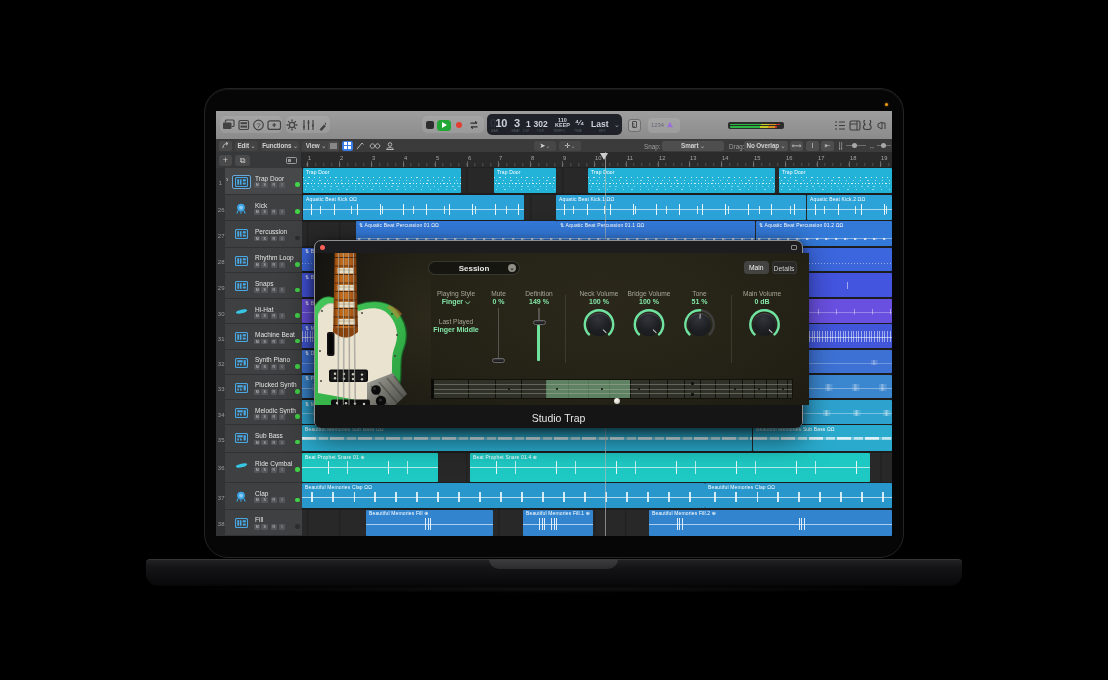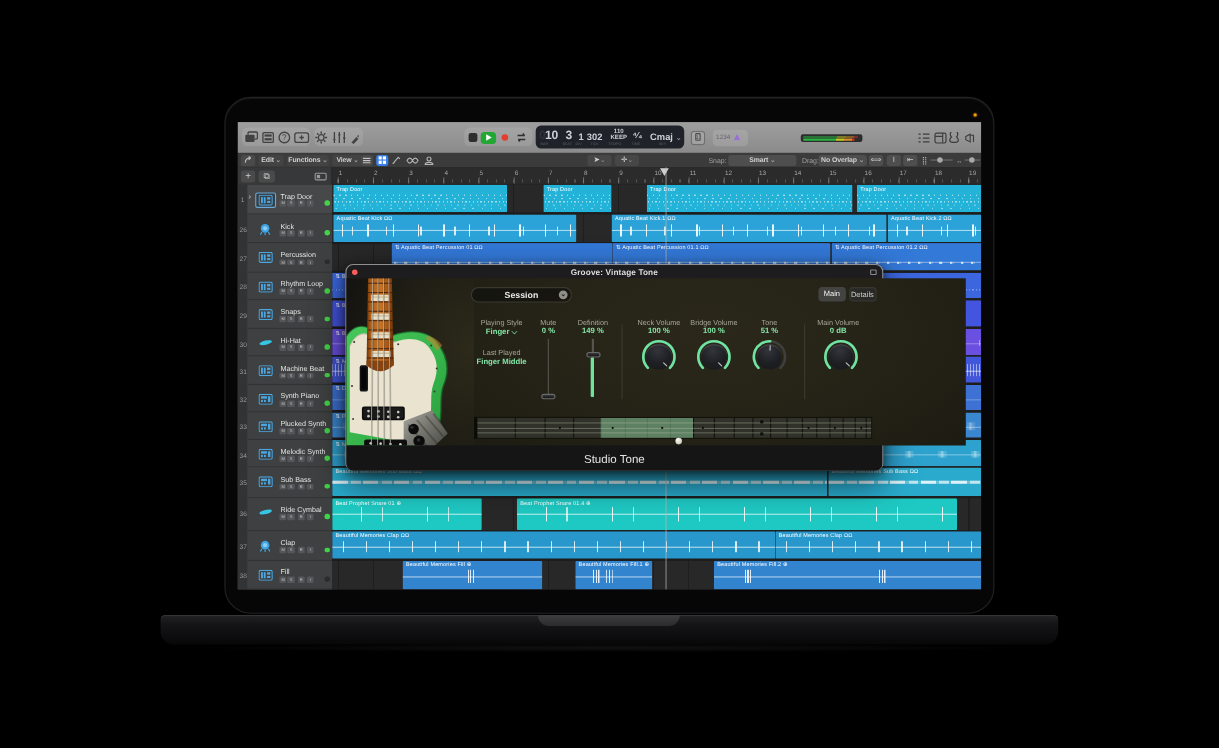--- a/index.html
+++ b/index.html
@@ -32,21 +32,21 @@
 .msri b span{display:inline-block;transform:scale(.45)}
 .tdot{position:absolute;left:70px;width:4.6px;height:4.6px;border-radius:50%}
 .ticon{position:absolute;left:10px}
 #playhead{left:474.6px;top:41px;width:1.2px;height:384px;background:rgba(185,185,185,.65)}
 #phcap{left:470px;top:41.5px;width:0;height:0;border-left:4.6px solid transparent;border-right:4.6px solid transparent;border-top:7px solid #cfcfcf}
 
 #plug{left:98px;top:129.3px;width:489px;height:188px;border-radius:7px;background:#1d1d1f;border:1px solid #8f8f90;box-shadow:0 10px 30px rgba(0,0,0,.65),0 2px 8px rgba(0,0,0,.5)}
 #ptitle{left:0;top:0;width:100%;height:12px;text-align:center;color:#dedede;font-size:7.5px;font-weight:700;line-height:13px;letter-spacing:.1px}
 #pclose{left:4.5px;top:3.5px;width:5.2px;height:5.2px;border-radius:50%;background:#ff5f57}
 #pwin{right:5px;top:3.5px;width:6px;height:5px;border:1px solid #8a8a8a;border-radius:1px}
-#pbody{left:0;top:12px;width:563px;height:152px;background:radial-gradient(ellipse 430px 210px at 58% 32%,#2b281b 0%,#242216 45%,#1c1b12 75%,#16150f 100%)}
+#pbody{left:0;top:12px;width:494px;height:152px;background:radial-gradient(ellipse 430px 210px at 58% 32%,#2b281b 0%,#242216 45%,#1c1b12 75%,#16150f 100%)}
 #pbot{left:0;top:164px;width:487px;height:22.5px;background:#151516;border-radius:0 0 6px 6px;text-align:center;color:#e4e4e4;font-size:10.5px;line-height:26px}
 .plab{position:absolute;color:#a6a695;font-size:6.6px;white-space:nowrap;transform:translateX(-50%)}
 .pval{position:absolute;color:#83e4a6;font-size:7px;font-weight:700;white-space:nowrap;transform:translateX(-50%)}
 .vline{position:absolute;width:1px;background:rgba(190,190,170,.14)}
 #sess{left:113px;top:7.5px;width:92px;height:14px;border-radius:7px;background:rgba(18,18,14,.75);border:1px solid rgba(120,120,110,.35);color:#e8e8e8;font-size:8px;font-weight:700;text-align:center;line-height:13px}
 #sessc{position:absolute;right:3px;top:2.7px;width:8px;height:8px;border-radius:50%;background:#8f8f88;color:#222;font-size:6px;line-height:8px;text-align:center;font-weight:700}
 .tbtn{position:absolute;top:7.5px;height:13px;border-radius:3.5px;font-size:6.8px;text-align:center;line-height:13px}
 #mainb{left:429px;width:24.5px;background:#434342;color:#f2f2f2}
 #detb{left:456.5px;width:25px;background:#292927;color:#cfcfc8;border:1px solid rgba(120,120,110,.18)}
 .knob{position:absolute;width:30px;height:30px;border-radius:50%;background:radial-gradient(circle at 45% 25%,#34353b,#1e1f23 55%,#17181b);box-shadow:inset 0 1px 1px rgba(255,255,255,.14)}
@@ -109,21 +109,21 @@
 <div class="abs" style="left:1px;top:15.2px;width:64px;color:#585d66;font-size:8px;transform:scale(.42);transform-origin:0 0">
             <span style="position:absolute;left:8px">BAR</span>
             <span style="position:absolute;left:56px">BEAT</span>
             <span style="position:absolute;left:84px">DIV</span>
             <span style="position:absolute;left:116px">TICK</span>
           </div>
 <div class="abs" style="left:68px;top:3.5px;color:#ccd1d9;font-size:5.5px;font-weight:700;line-height:5px;text-align:center">110<br>KEEP</div>
 <div class="abs" style="left:66px;top:15.2px;color:#585d66;font-size:8px;transform:scale(.42);transform-origin:0 0">TEMPO</div>
 <div class="abs" style="left:88px;top:4px;color:#ccd1d9;font-size:8px;font-weight:700">⁴⁄₄</div>
 <div class="abs" style="left:87px;top:15.2px;color:#585d66;font-size:8px;transform:scale(.42);transform-origin:0 0">TIME</div>
-<div class="abs" style="left:104px;top:4.5px;color:#ccd1d9;font-size:8.5px;font-weight:700">Cmaj</div>
+<div class="abs" style="left:104px;top:4.5px;color:#ccd1d9;font-size:8.5px;font-weight:700">Last</div>
 <div class="abs" style="left:112px;top:15.2px;color:#585d66;font-size:8px;transform:scale(.42);transform-origin:0 0">KEY</div>
 <div class="abs" style="left:127px;top:6.5px;color:#9aa0a8;font-size:7px">⌄</div>
 </div>
 <div class="abs" style="left:412px;top:7.5px;width:13px;height:13px;border-radius:3px;background:rgba(255,255,255,.14);border:1px solid #6f6f6f"></div>
 <div class="abs" style="left:415.5px;top:10px;width:5px;height:7px;border:1px solid #4a4a4a;border-radius:1px;font-size:5px;color:#4a4a4a;text-align:center;line-height:7px">1</div>
 <div class="abs" style="left:432px;top:6.5px;width:32px;height:15px;border-radius:4px;background:rgba(255,255,255,.12)"></div>
 <div class="abs" style="left:435px;top:9.5px;color:#6a6474;font-size:10.5px;transform:scale(.55);transform-origin:0 0">1234</div>
 <svg class="abs" style="left:450px;top:9.5px" width="8" height="8" viewBox="0 0 10 10">
           <path d="M5 1 L8.6 8.4 Q5 6.8 1.4 8.4 Z" fill="#9a63e6" opacity=".85"></path>
         </svg>
@@ -652,21 +652,20 @@
 </div>
 <div class="reg" style="left:433.0px;top:398.6px;width:243.0px;height:26.40px;background:#3284cf;background-image:linear-gradient(rgba(255,255,255,.6),rgba(255,255,255,.6));
 background-size:100% 1px;background-position:0 14px;background-repeat:no-repeat;">
 <div class="rlab">Beautiful Memories Fill.2  ⊕</div>
 <div class="abs" style="left:28px;top:8px;width:6px;height:12px;background:repeating-linear-gradient(90deg,rgba(255,255,255,.85) 0 1px,transparent 1px 2.5px)"></div>
 <div class="abs" style="left:150px;top:8px;width:6px;height:12px;background:repeating-linear-gradient(90deg,rgba(255,255,255,.85) 0 1px,transparent 1px 2.5px)"></div>
 </div>
 <div class="abs" id="phcap"></div>
       <div class="abs" id="playhead"></div>
 <div class="abs" id="plug">
-<div class="abs" id="ptitle">Groove: Vintage Tone</div>
         <div class="abs" id="pclose"></div>
         <div class="abs" id="pwin"></div>
 <div class="abs" id="pbody">
 <svg class="abs" style="left:0;top:0" width="116" height="152" viewBox="0 0 116 152">
 <defs>
 <linearGradient id="ng" x1="0" x2="1" y1="0" y2="0">
                 <stop offset="0" stop-color="#6b3308"></stop>
                 <stop offset=".15" stop-color="#b05d14"></stop>
                 <stop offset=".5" stop-color="#c97525"></stop>
                 <stop offset=".85" stop-color="#9c4d0f"></stop>
@@ -844,19 +843,19 @@
 <div class="fd" style="left:166.5px;top:8.0px"></div>
 <div class="fd" style="left:204.2px;top:8.0px"></div>
 <div class="fd" style="left:257.4px;top:2.5px"></div>
 <div class="fd" style="left:257.4px;top:13.5px"></div>
 <div class="fd" style="left:300.2px;top:8.0px"></div>
 <div class="fd" style="left:324.2px;top:8.0px"></div>
 <div class="fd" style="left:348.2px;top:8.0px"></div>
 </div>
 <div class="abs" id="fball"></div>
 </div>
-<div class="abs" id="pbot">Studio Tone</div>
+<div class="abs" id="pbot">Studio Trap</div>
 </div>
 </div>
 <div class="abs" id="base"></div>
     <div class="abs" id="notch"></div>
     <div class="abs" id="baseshadow"></div>
 <style>#playhead{left:389px}#phcap{left:384.4px}</style>
 </div>
 </body></html>

